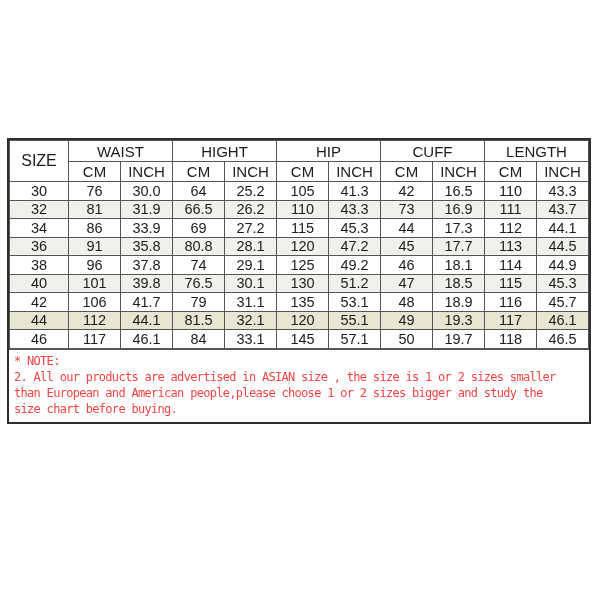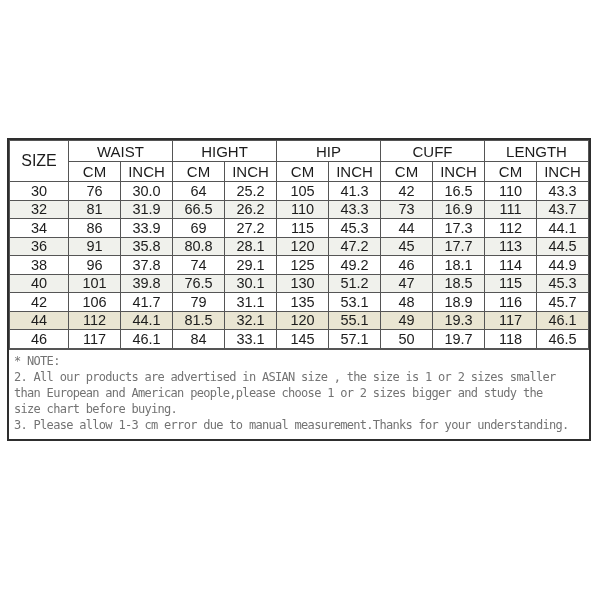--- a/index.html
+++ b/index.html
@@ -47,21 +47,21 @@
   }
   .size-table tbody tr.row-stripe td{background:var(--stripe,#f0f1ec);margin-top:40px;}
   .size-table tbody tr.row-highlight td{background:var(--highlight,#e9e5d2);}
   .note{
     border-top:1px solid var(--border-inner,#555555);
     padding:3px 18px 5px 5px;
     font-family:"DejaVu Sans Mono", monospace;
     font-size:12px;
     letter-spacing:-0.7px;
     line-height:16.2px;
-    color:#737373;
+    color:#ef4444;
     background:#ffffff;
   }
   .note .note-line{white-space:normal;}
 </style>
 </head>
 <body>
 
 <div class="chart-wrap">
   <table class="size-table">
     <colgroup>
@@ -207,15 +207,14 @@
           <td>19.7</td>
           <td>118</td>
           <td>46.5</td>
         </tr>
       </tbody>
   </table>
 
   <div class="note">
     <div class="note-line">* NOTE:</div>
     <div class="note-line">2. All our products are advertised in ASIAN size , the size is 1 or 2 sizes smaller than European and American people,please choose 1 or 2 sizes bigger and study the size chart before buying.</div>
-    <div class="note-line">3. Please allow 1-3 cm error due to manual measurement.Thanks for your understanding.</div>
   </div>
 </div>
 
 </body></html>

